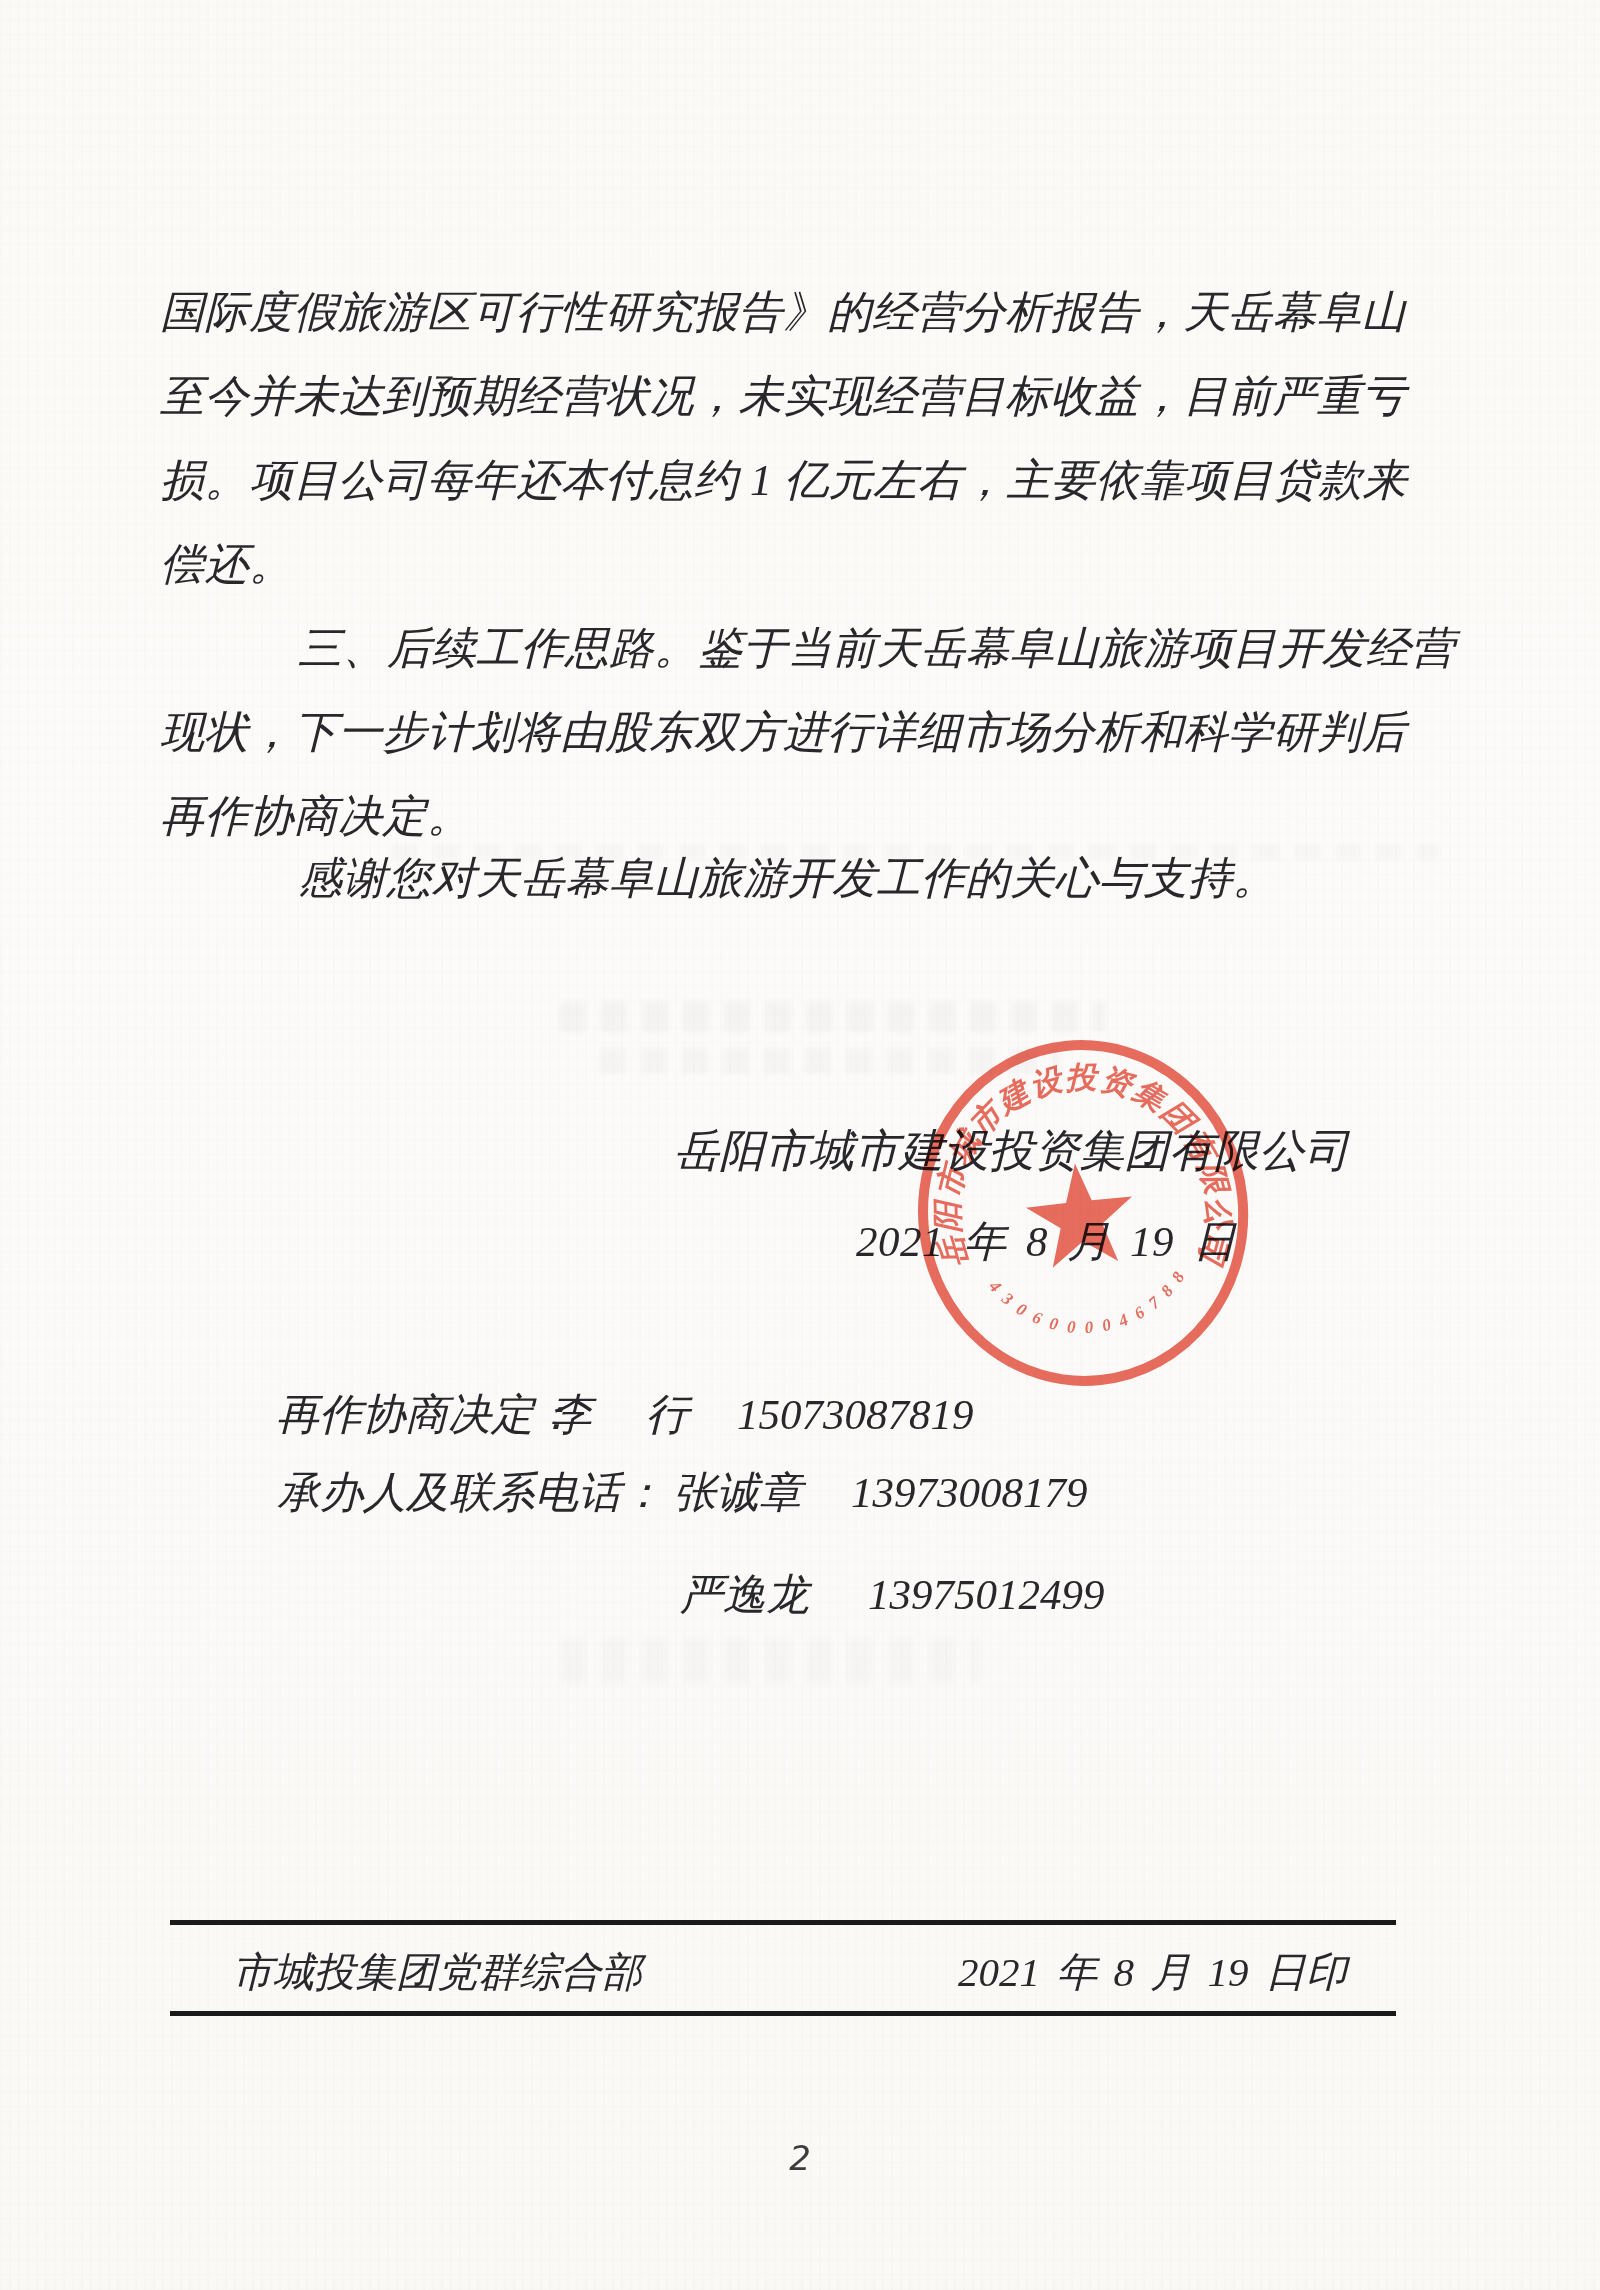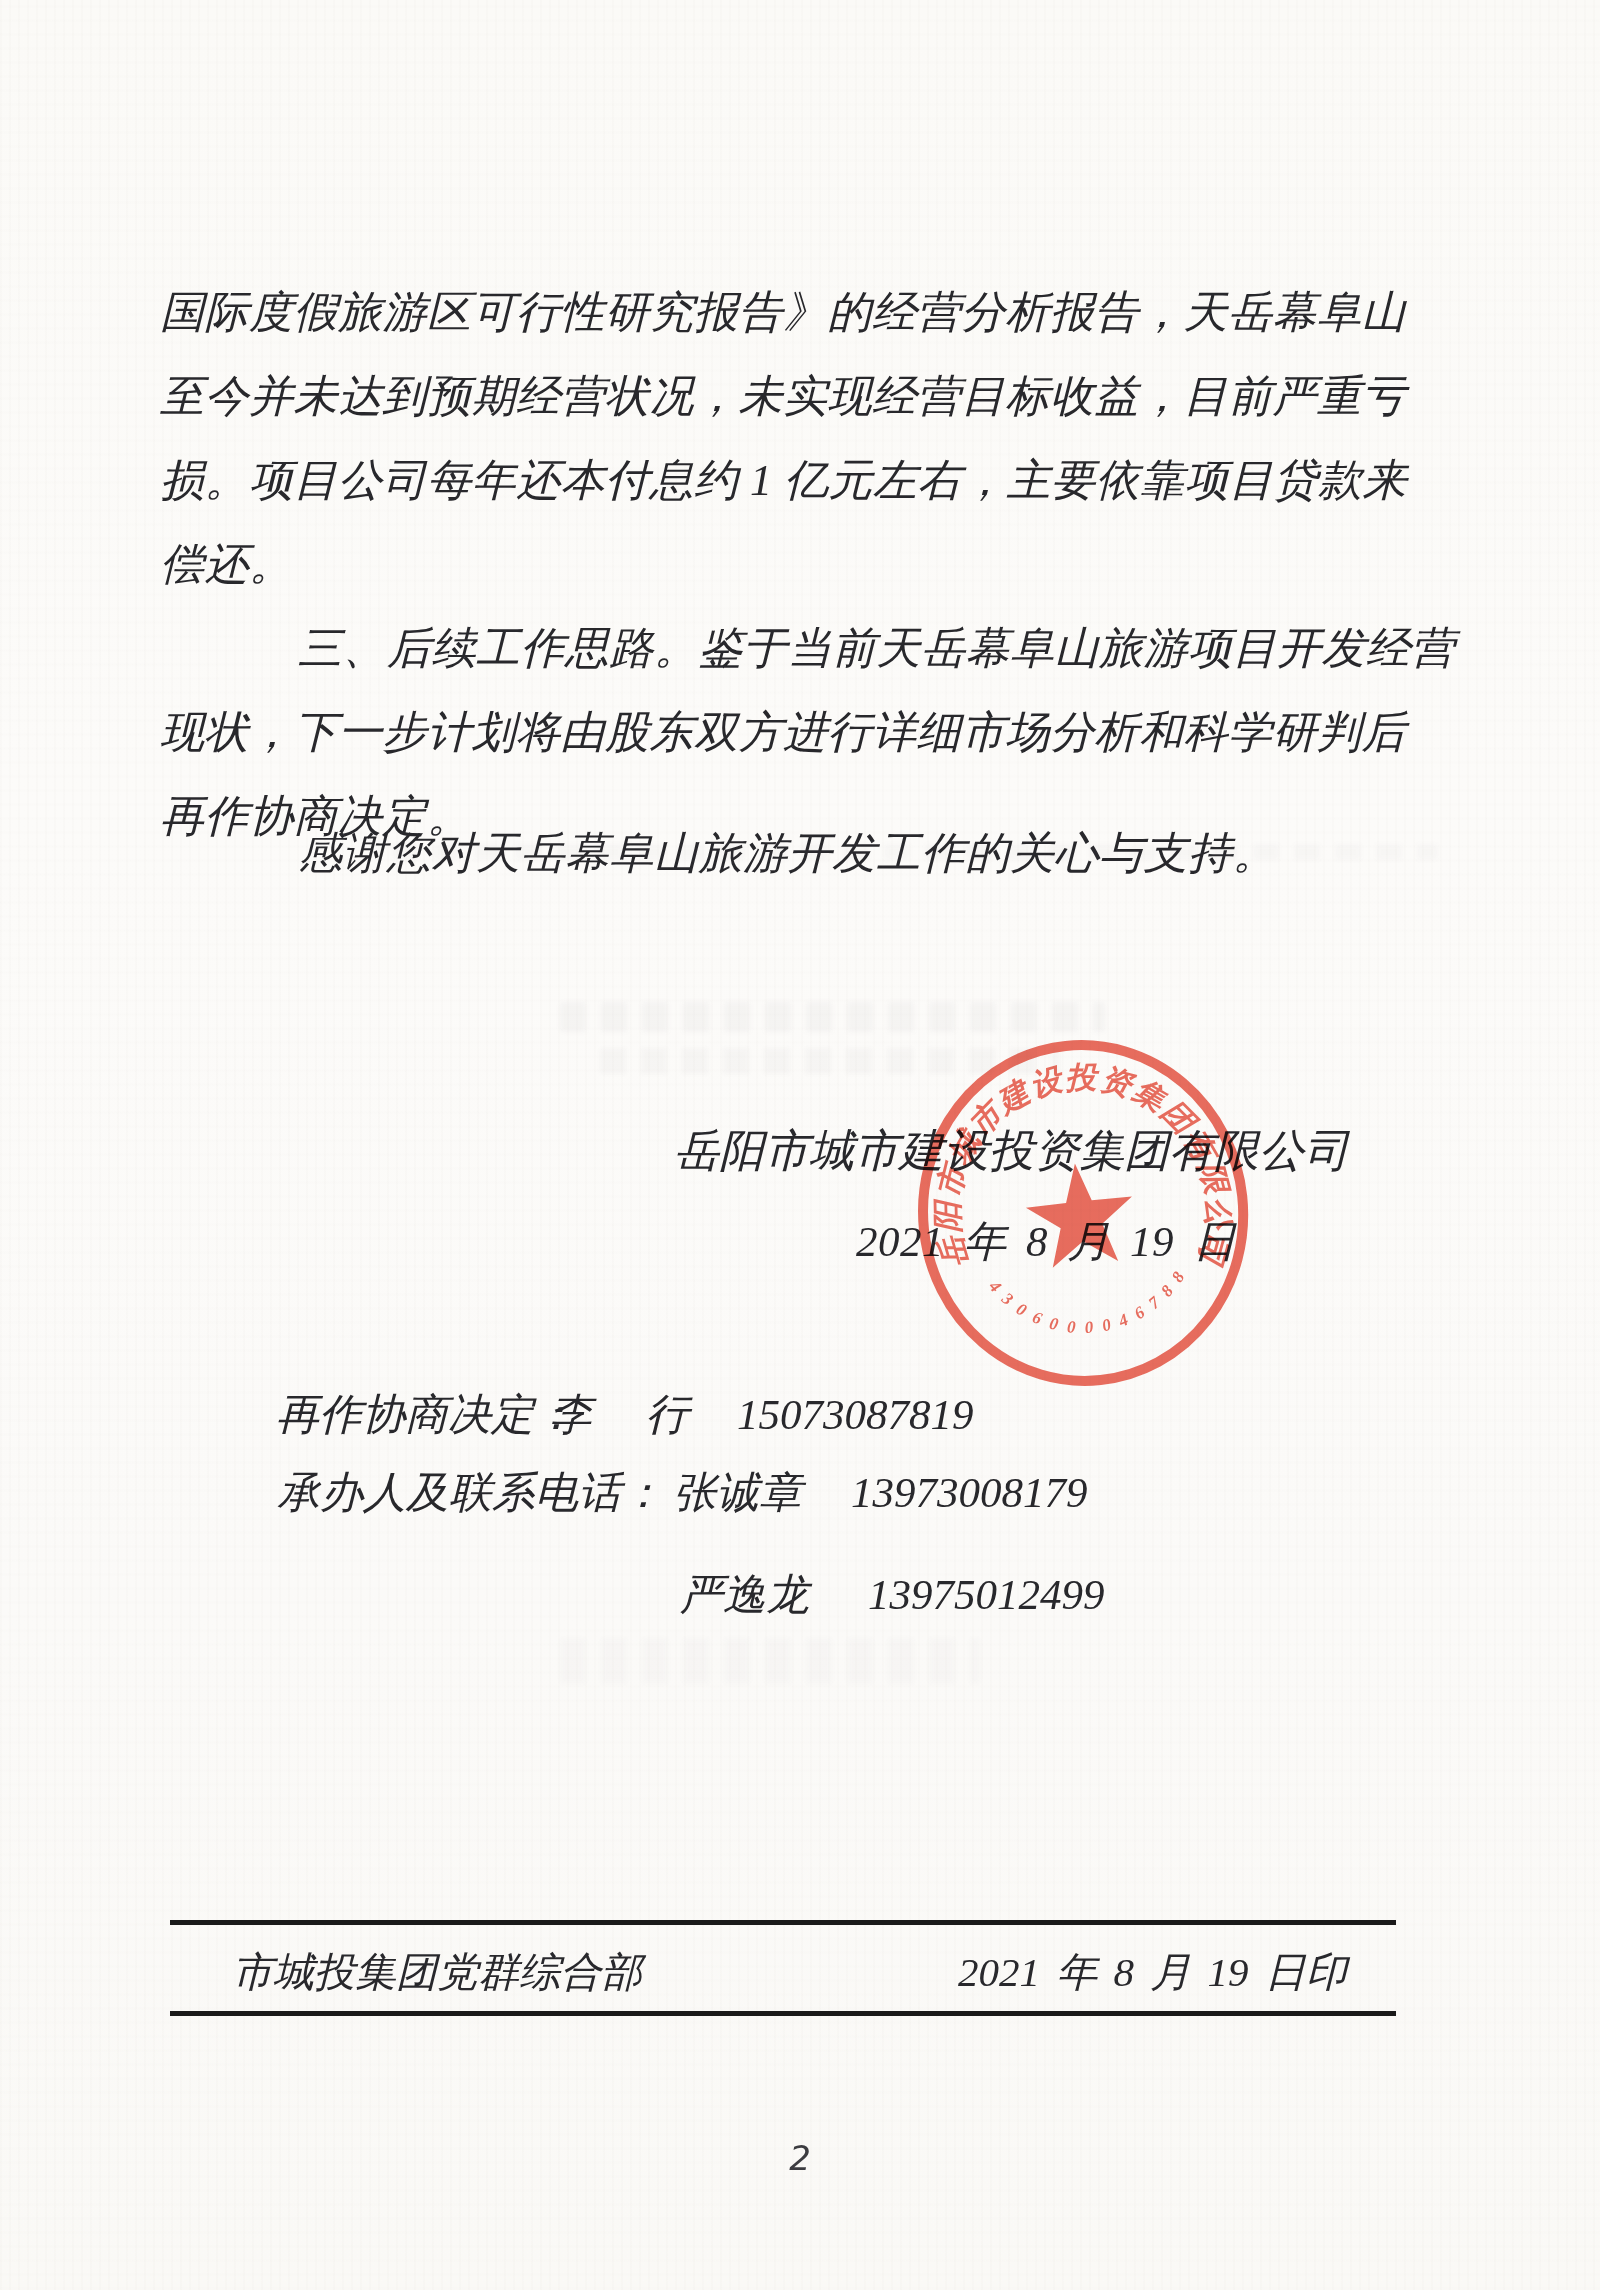--- a/index.html
+++ b/index.html
@@ -61,21 +61,21 @@
 
   <div class="line body-line" style="top:283px">国际度假旅游区可行性研究报告》的经营分析报告，天岳幕阜山</div>
   <div class="line body-line" style="top:367px">至今并未达到预期经营状况，未实现经营目标收益，目前严重亏</div>
   <div class="line body-line" style="top:451px">损。项目公司每年还本付息约 1 亿元左右，主要依靠项目贷款来</div>
   <div class="line body-line" style="top:535px">偿还。</div>
 
   <div class="line indent-line" style="top:619px">三、后续工作思路。鉴于当前天岳幕阜山旅游项目开发经营</div>
   <div class="line body-line" style="top:703px">现状，下一步计划将由股东双方进行详细市场分析和科学研判后</div>
   <div class="line body-line" style="top:787px">再作协商决定。</div>
 
-  <div class="line indent-line" style="top:824px">感谢您对天岳幕阜山旅游开发工作的关心与支持。</div>
+  <div class="line indent-line" style="top:849px">感谢您对天岳幕阜山旅游开发工作的关心与支持。</div>
 
   <div class="ghost" style="left:392px; top:844px;  width:1046px; height:16px; opacity:0.35;"></div>
   <div class="ghost" style="left:560px; top:1002px; width:545px;  height:30px;"></div>
   <div class="ghost" style="left:600px; top:1048px; width:460px;  height:26px; opacity:0.45;"></div>
   <div class="ghost" style="left:560px; top:1638px; width:420px;  height:46px; opacity:0.3;"></div>
 
   <div class="line company-line">岳阳市城市建设投资集团有限公司</div>
   <div class="line date-line">2021 年 8 月 19 日</div>
 
   <svg class="seal" viewBox="0 0 360 370" aria-hidden="true">

